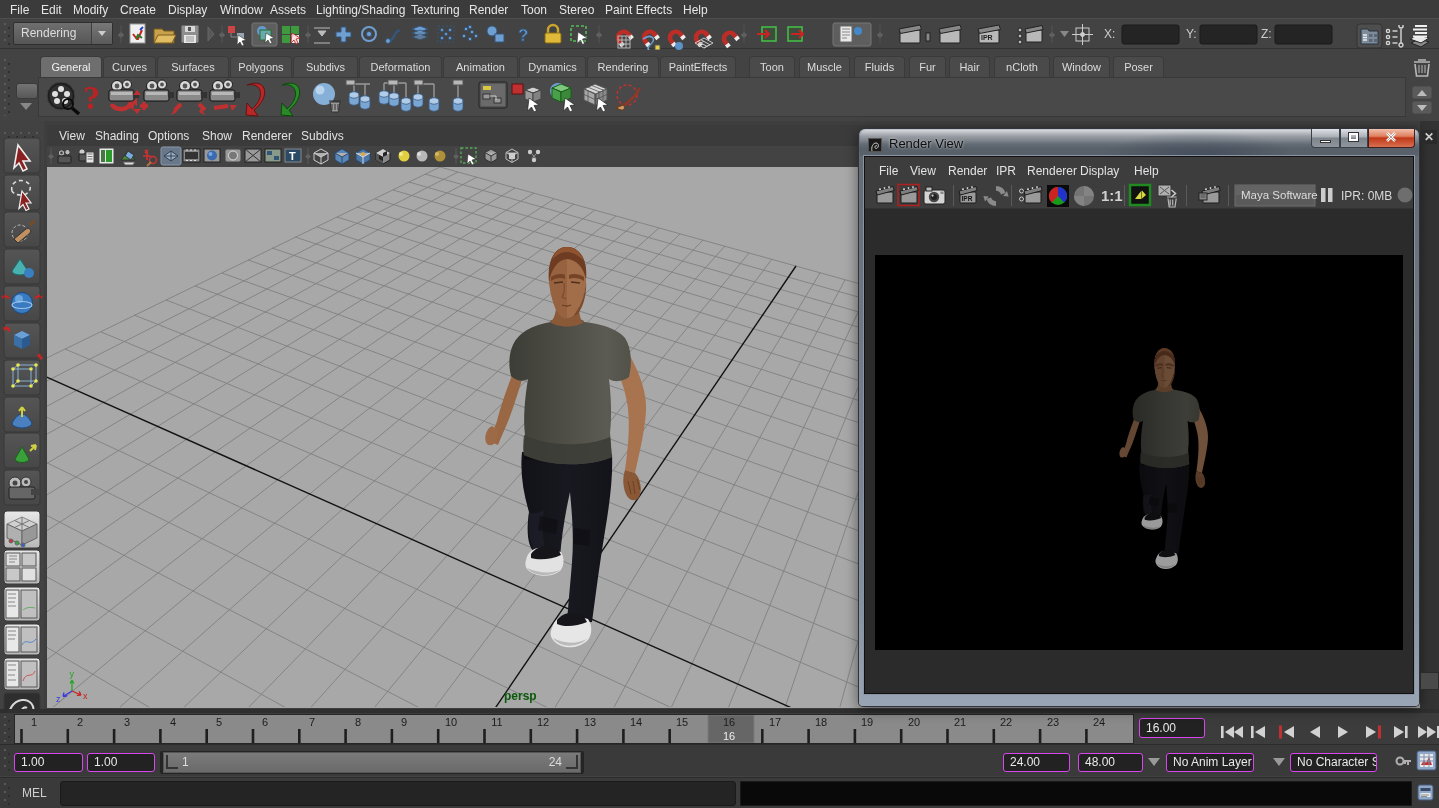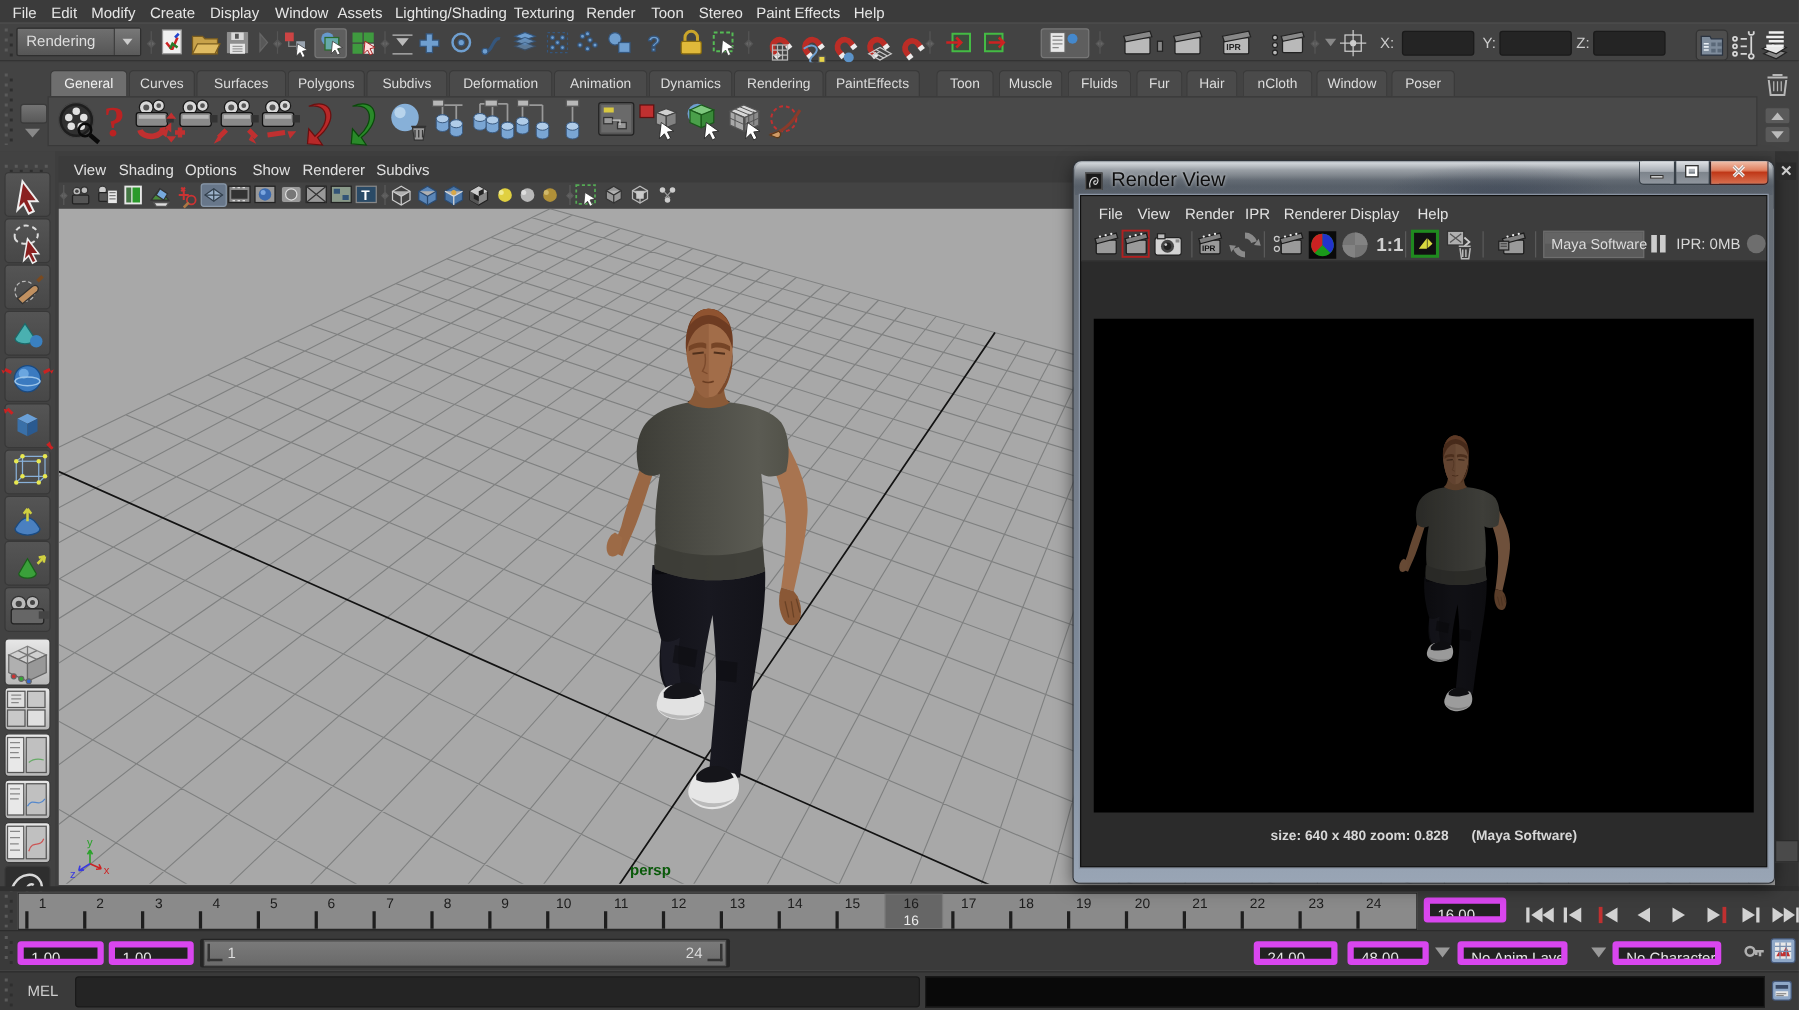--- a/index.html
+++ b/index.html
@@ -15,21 +15,21 @@
 .toolbox{left:0;top:121px;width:44px;height:592px;background:#424242}
 .vp{left:44px;top:121px;width:1376px;height:589px;background:#3e3e3e}
 .vpmenu{position:absolute;left:3px;top:4px;width:1370px;height:21px;background:#3b3b3b;color:#e0e0e0;font-size:12px}
 .vpicons{position:absolute;left:3px;top:25px;width:1370px;height:21px;background:#434343}
 .canvas{position:absolute;left:3px;top:46px;width:1373px;height:541px;background:#a8a8a8;overflow:hidden}
 .rightstrip{left:1420px;top:121px;width:19px;height:592px;background:#333}
 .timeline{left:0;top:713px;width:1439px;height:31px;background:#3c3c3c}
 .ruler{position:absolute;left:14px;top:1px;width:1120px;height:30px;background:#8a8a8a;border:1px solid #262626}
 .rangerow{left:0;top:744px;width:1439px;height:32px;background:#3a3a3a;border-top:1px solid #2c2c2c}
 .melrow{left:0;top:777px;width:1439px;height:31px;background:#3a3a3a;border-top:1px solid #2c2c2c}
-.field{position:absolute;background:#222;border:5px solid #d946ef;border-radius:3px;color:#e8e8e8;font-size:12px;padding:1px 6px;white-space:nowrap;overflow:hidden}
+.field{position:absolute;background:#222;border:1px solid #d946ef;border-radius:3px;color:#e8e8e8;font-size:12px;padding:1px 6px;white-space:nowrap;overflow:hidden}
 .dots{position:absolute;width:8px;background-image:radial-gradient(circle at 2px 2px,#5a5a5a 1.2px,transparent 1.5px),radial-gradient(circle at 6px 6px,#2e2e2e 1.2px,transparent 1.5px);background-size:8px 8px}
 </style></head>
 <body>
 
 <div class="abs menubar" id="menubar">
 <span style="left:10px">File</span>
     <span style="left:41px">Edit</span>
     <span style="left:73px">Modify</span>
     <span style="left:120px">Create</span>
     <span style="left:168px">Display</span>
@@ -799,21 +799,21 @@
 
 <div class="abs" id="renderview" style="left:859px;top:129px;width:560px;height:577px">
 
 <div style="position:absolute;inset:0;border-radius:6px 6px 4px 4px;background:linear-gradient(180deg,#c2c8cf 0,#7d848c 7px,#5a6169 20px,#646b73 27px,#747d8a 45%,#8390a0 80%,#99a5b5 100%);box-shadow:0 0 0 1px #30343a,0 3px 14px rgba(0,0,0,.55)"></div>
 <div style="position:absolute;left:1px;top:1px;right:1px;height:26px;border-radius:6px 6px 0 0;background:linear-gradient(180deg,rgba(255,255,255,.38),rgba(255,255,255,.1) 40%,rgba(90,100,112,.25) 55%,rgba(70,80,95,.35));"></div>
 <div style="position:absolute;left:240px;top:1px;width:200px;height:26px;background:radial-gradient(ellipse at 50% 120%,rgba(40,50,70,.45),transparent 70%)"></div>
 
 <div style="position:absolute;left:9px;top:9px;width:14px;height:14px;background:#1a1a1a;border:1px solid #555"><svg width="12" height="12" viewBox="0 0 12 12">
         <path d="M3 10 C2 6 4 2 7 2 C9 2 10 4 9 6 C8 8 6 8 6 6 C6 5 7 4 8 5" stroke="#ddd" fill="none" stroke-width=".9"></path>
       </svg></div>
-<div style="position:absolute;left:30px;top:7px;font-size:16px;color:#0e0e0e;text-shadow:0 0 3px rgba(255,255,255,.7)">Render View</div>
+<div style="position:absolute;left:30px;top:7px;font-size:13px;color:#0e0e0e;text-shadow:0 0 3px rgba(255,255,255,.7)">Render View</div>
 
 <div style="position:absolute;left:452px;top:0;width:104px;height:19px">
 <div style="position:absolute;left:0;top:0;width:29px;height:19px;background:linear-gradient(180deg,#dfe2e6,#a8adb4 45%,#7d848c 50%,#90969e);border:1px solid #384048;border-top:none;border-radius:0 0 0 4px">
         <div style="position:absolute;left:8px;top:11px;width:11px;height:3px;background:#fff;border:1px solid #333"></div>
       </div>
 <div style="position:absolute;left:29px;top:0;width:28px;height:19px;background:linear-gradient(180deg,#dfe2e6,#a8adb4 45%,#7d848c 50%,#90969e);border:1px solid #384048;border-top:none">
         <div style="position:absolute;left:8px;top:4px;width:9px;height:8px;border:2px solid #fff;outline:1px solid #333"></div>
       </div>
 <div style="position:absolute;left:57px;top:0;width:47px;height:19px;background:linear-gradient(180deg,#f0c0ac,#e08060 40%,#c03818 50%,#d87050);border:1px solid #402020;border-top:none;border-radius:0 0 4px 0;color:#fff;text-align:center;font-weight:bold;font-size:12px;text-shadow:0 1px 2px #802010;line-height:17px"><svg width="45" height="17" viewBox="0 0 45 17">
           <path d="M18 4 l8 8 m0 -8 l-8 8" stroke="#fff" stroke-width="2.6"></path>
@@ -908,18 +908,17 @@
 <text x="476" y="17.5" font-size="12" fill="#d8d8d8" font-family="Liberation Sans">IPR: 0MB</text>
 <circle cx="540" cy="13" r="7.5" fill="#6e6e6e"></circle>
 </g>
 </svg>
 
 <div style="position:absolute;left:10px;top:98px;width:528px;height:395px;background:#000">
 <svg width="528" height="395" viewBox="0 0 528 395">
 <use href="#man" transform="translate(236,84) scale(0.551)" style="filter:brightness(.68) saturate(.86)"></use>
 </svg>
 </div>
-<div style="position:absolute;left:0;top:506px;width:548px;text-align:center;color:#d8d8d8;font-size:11px;font-weight:bold">size: 640 x 480 zoom: 0.828&nbsp;&nbsp;&nbsp;&nbsp;&nbsp;&nbsp;(Maya Software)</div>
 </div>
 </div>
 <div style="position:absolute;left:1420px;top:672px;width:19px;height:18px;background:#4a4a4a;border:1px solid #2a2a2a"></div>
 
 <div style="position:absolute;left:1421px;top:130px;width:16px;height:14px;background:#2a2a2a;color:#ccc;font-size:12px;font-weight:bold;text-align:center;line-height:14px">✕</div>
 
 </body></html>

